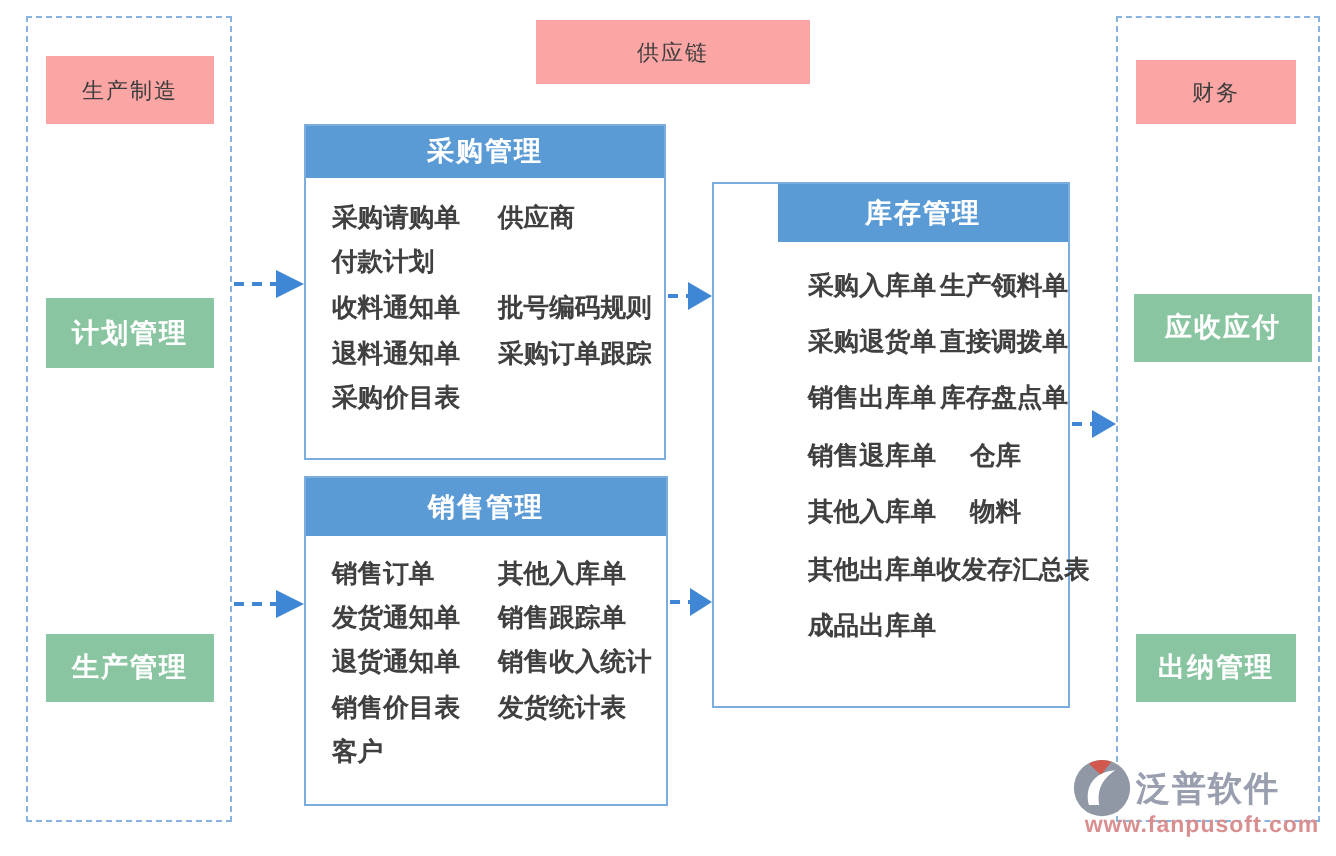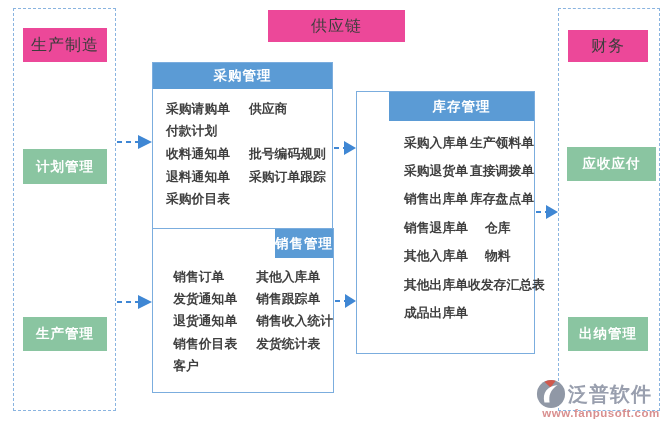--- a/index.html
+++ b/index.html
@@ -2,21 +2,21 @@
 <html><head>
 <meta charset="utf-8">
 <title>供应链</title>
 <style>
   html,body{margin:0;padding:0;background:#fff;font-family:"Liberation Sans","DejaVu Sans",sans-serif;}
   .canvas{position:relative;width:668px;height:428px;background:#ffffff;overflow:hidden;}
 
   .dashed-panel{position:absolute;border:1px dashed #8ab4e0;background:#ffffff;box-sizing:border-box;}
 
   .chip{position:absolute;display:flex;align-items:center;justify-content:center;box-sizing:border-box;}
-  .chip.lightblue{background:#ec4899;color:#3d3d3d;font-size:16px;letter-spacing:1px;}
+  .chip.lightblue{background:#fca5a5;color:#3d3d3d;font-size:11px;letter-spacing:1px;}
   .chip.green{background:#8ac5a1;color:#ffffff;font-size:13.5px;font-weight:bold;letter-spacing:1px;margin-top:29px;}
 
   .module{position:absolute;background:#ffffff;border:1px solid #7badde;box-sizing:border-box;display:flex;flex-direction:column;}
   .module-header{background:#5b9bd5;color:#ffffff;font-size:13.5px;font-weight:bold;display:flex;align-items:center;justify-content:center;letter-spacing:1px;flex:0 0 auto;}
   .module-body{flex:1;}
   .row{display:flex;align-items:center;}
   .cell-l,.cell-r{font-size:12.8px;font-weight:600;color:#404040;white-space:nowrap;}
 
   .purchase-body{padding:9px 0 0 13px;}
   .purchase-body .row{height:22.6px;}
@@ -27,21 +27,21 @@
   .sales-body .cell-l{width:83px;}
 
   .inventory-body{padding:8px 0 0 15px;}
   .inventory-body .row{height:28.4px;}
   .inventory-body .cell-l{width:81px;}
 
   .arrows{position:absolute;left:0;top:0;pointer-events:none;}
 
   .watermark{position:absolute;left:536px;top:379px;width:130px;}
   .wm-top{display:flex;align-items:center;}
-  .wm-brand{font-size:20px;font-weight:bold;color:#999fae;letter-spacing:1px;white-space:nowrap;}
+  .wm-brand{font-size:17px;font-weight:bold;color:#999fae;letter-spacing:1px;white-space:nowrap;}
   .wm-url{font-size:11.5px;font-weight:bold;color:#d98f8f;letter-spacing:0.5px;margin-top:-2px;text-align:center;white-space:nowrap;}
 </style>
 </head>
 <body>
 
 <div class="canvas">
 
   <div class="chip lightblue" style="left:268px;top:10px;width:137px;height:32px;">供应链</div>
 
   <div class="dashed-panel" style="left:13px;top:8px;width:103px;height:403px;"></div>
@@ -72,21 +72,21 @@
         <span class="cell-l">退料通知单</span>
         <span class="cell-r">采购订单跟踪</span>
       </div>
       <div class="row">
         <span class="cell-l">采购价目表</span>
         <span class="cell-r"></span>
       </div>
     </div>
   </div>
 
-  <div class="module" style="left:152px;top:228px;width:182px;height:165px;align-items:flex-end;">
+  <div class="module" style="left:152px;top:238px;width:182px;height:165px;">
     <div class="module-header" style="height:29px;">销售管理</div>
     <div class="module-body sales-body">
       <div class="row">
         <span class="cell-l">销售订单</span>
         <span class="cell-r">其他入库单</span>
       </div>
       <div class="row">
         <span class="cell-l">发货通知单</span>
         <span class="cell-r">销售跟踪单</span>
       </div>

